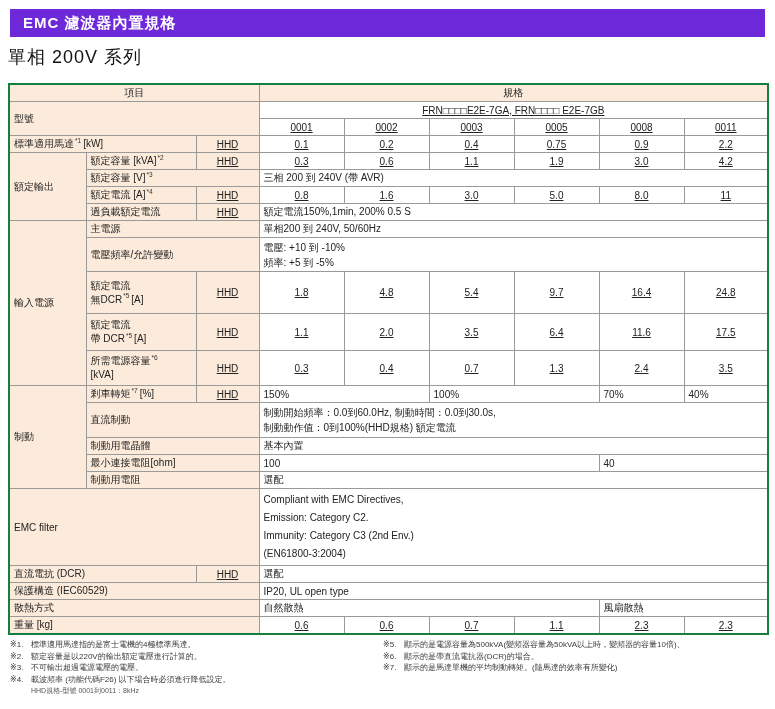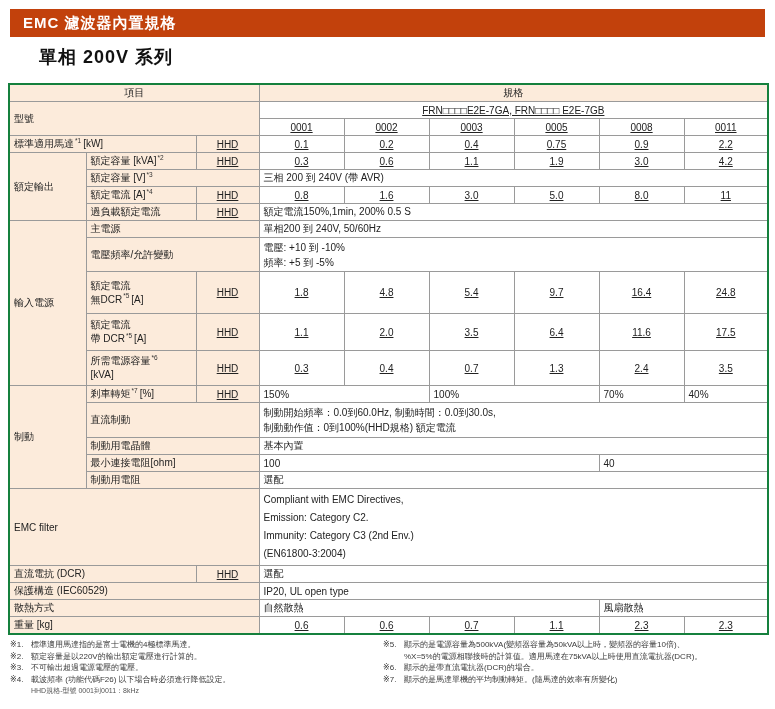--- a/index.html
+++ b/index.html
@@ -2,27 +2,26 @@
 <html><head>
 <meta charset="utf-8">
 <style>
   html,body{margin:0;padding:0;}
   body{
     width:775px;height:709px;position:relative;background:#ffffff;
     font-family:"Liberation Sans","DejaVu Sans",sans-serif;color:#222;
   }
   .banner{
     position:absolute;left:10px;top:9px;width:755px;height:28px;
-    background:#c2410c;color:#ffffff;font-weight:bold;font-size:15px;
+    background:#6d28d9;color:#ffffff;font-weight:bold;font-size:15px;
     line-height:28px;padding-left:13px;box-sizing:border-box;letter-spacing:1px;
   }
   .section-title{
-    position:absolute;left:8px;top:45px;font-size:18px;font-weight:bold;color:#111;
+    position:absolute;left:8px;top:45px;font-size:18px;font-weight:normal;color:#111;
     letter-spacing:1px;
-    margin-left:31px;
   }
   table.spec{
     position:absolute;left:8px;top:83px;width:759px;
     border-collapse:collapse;table-layout:fixed;
     border:2px solid #15803d;
   }
   table.spec td{
     border:1px solid #9a9a9a;font-size:10px;padding:1px 4px;
     vertical-align:middle;box-sizing:border-box;overflow:hidden;color:#222;
   }
@@ -275,21 +274,20 @@
     <span class="fn-text">載波頻率 (功能代碼F26) 以下場合時必須進行降低設定。</span>
   </div>
   <div class="fn-sub small">HHD規格-型號 0001到0011：8kHz</div>
 </div>
 
 <div class="footnotes fn-right">
   <div class="fn-item">
     <span class="fn-mark">※5.</span>
     <span class="fn-text">顯示的是電源容量為500kVA(變頻器容量為50kVA以上時，變頻器的容量10倍)、</span>
   </div>
-  <div class="fn-sub">%X=5%的電源相聯接時的計算值。適用馬達在75kVA以上時使用直流電抗器(DCR)。</div>
   <div class="fn-item">
     <span class="fn-mark">※6.</span>
     <span class="fn-text">顯示的是帶直流電抗器(DCR)的場合。</span>
   </div>
   <div class="fn-item">
     <span class="fn-mark">※7.</span>
     <span class="fn-text">顯示的是馬達單機的平均制動轉矩。(隨馬達的效率有所變化)</span>
   </div>
 </div>
 

